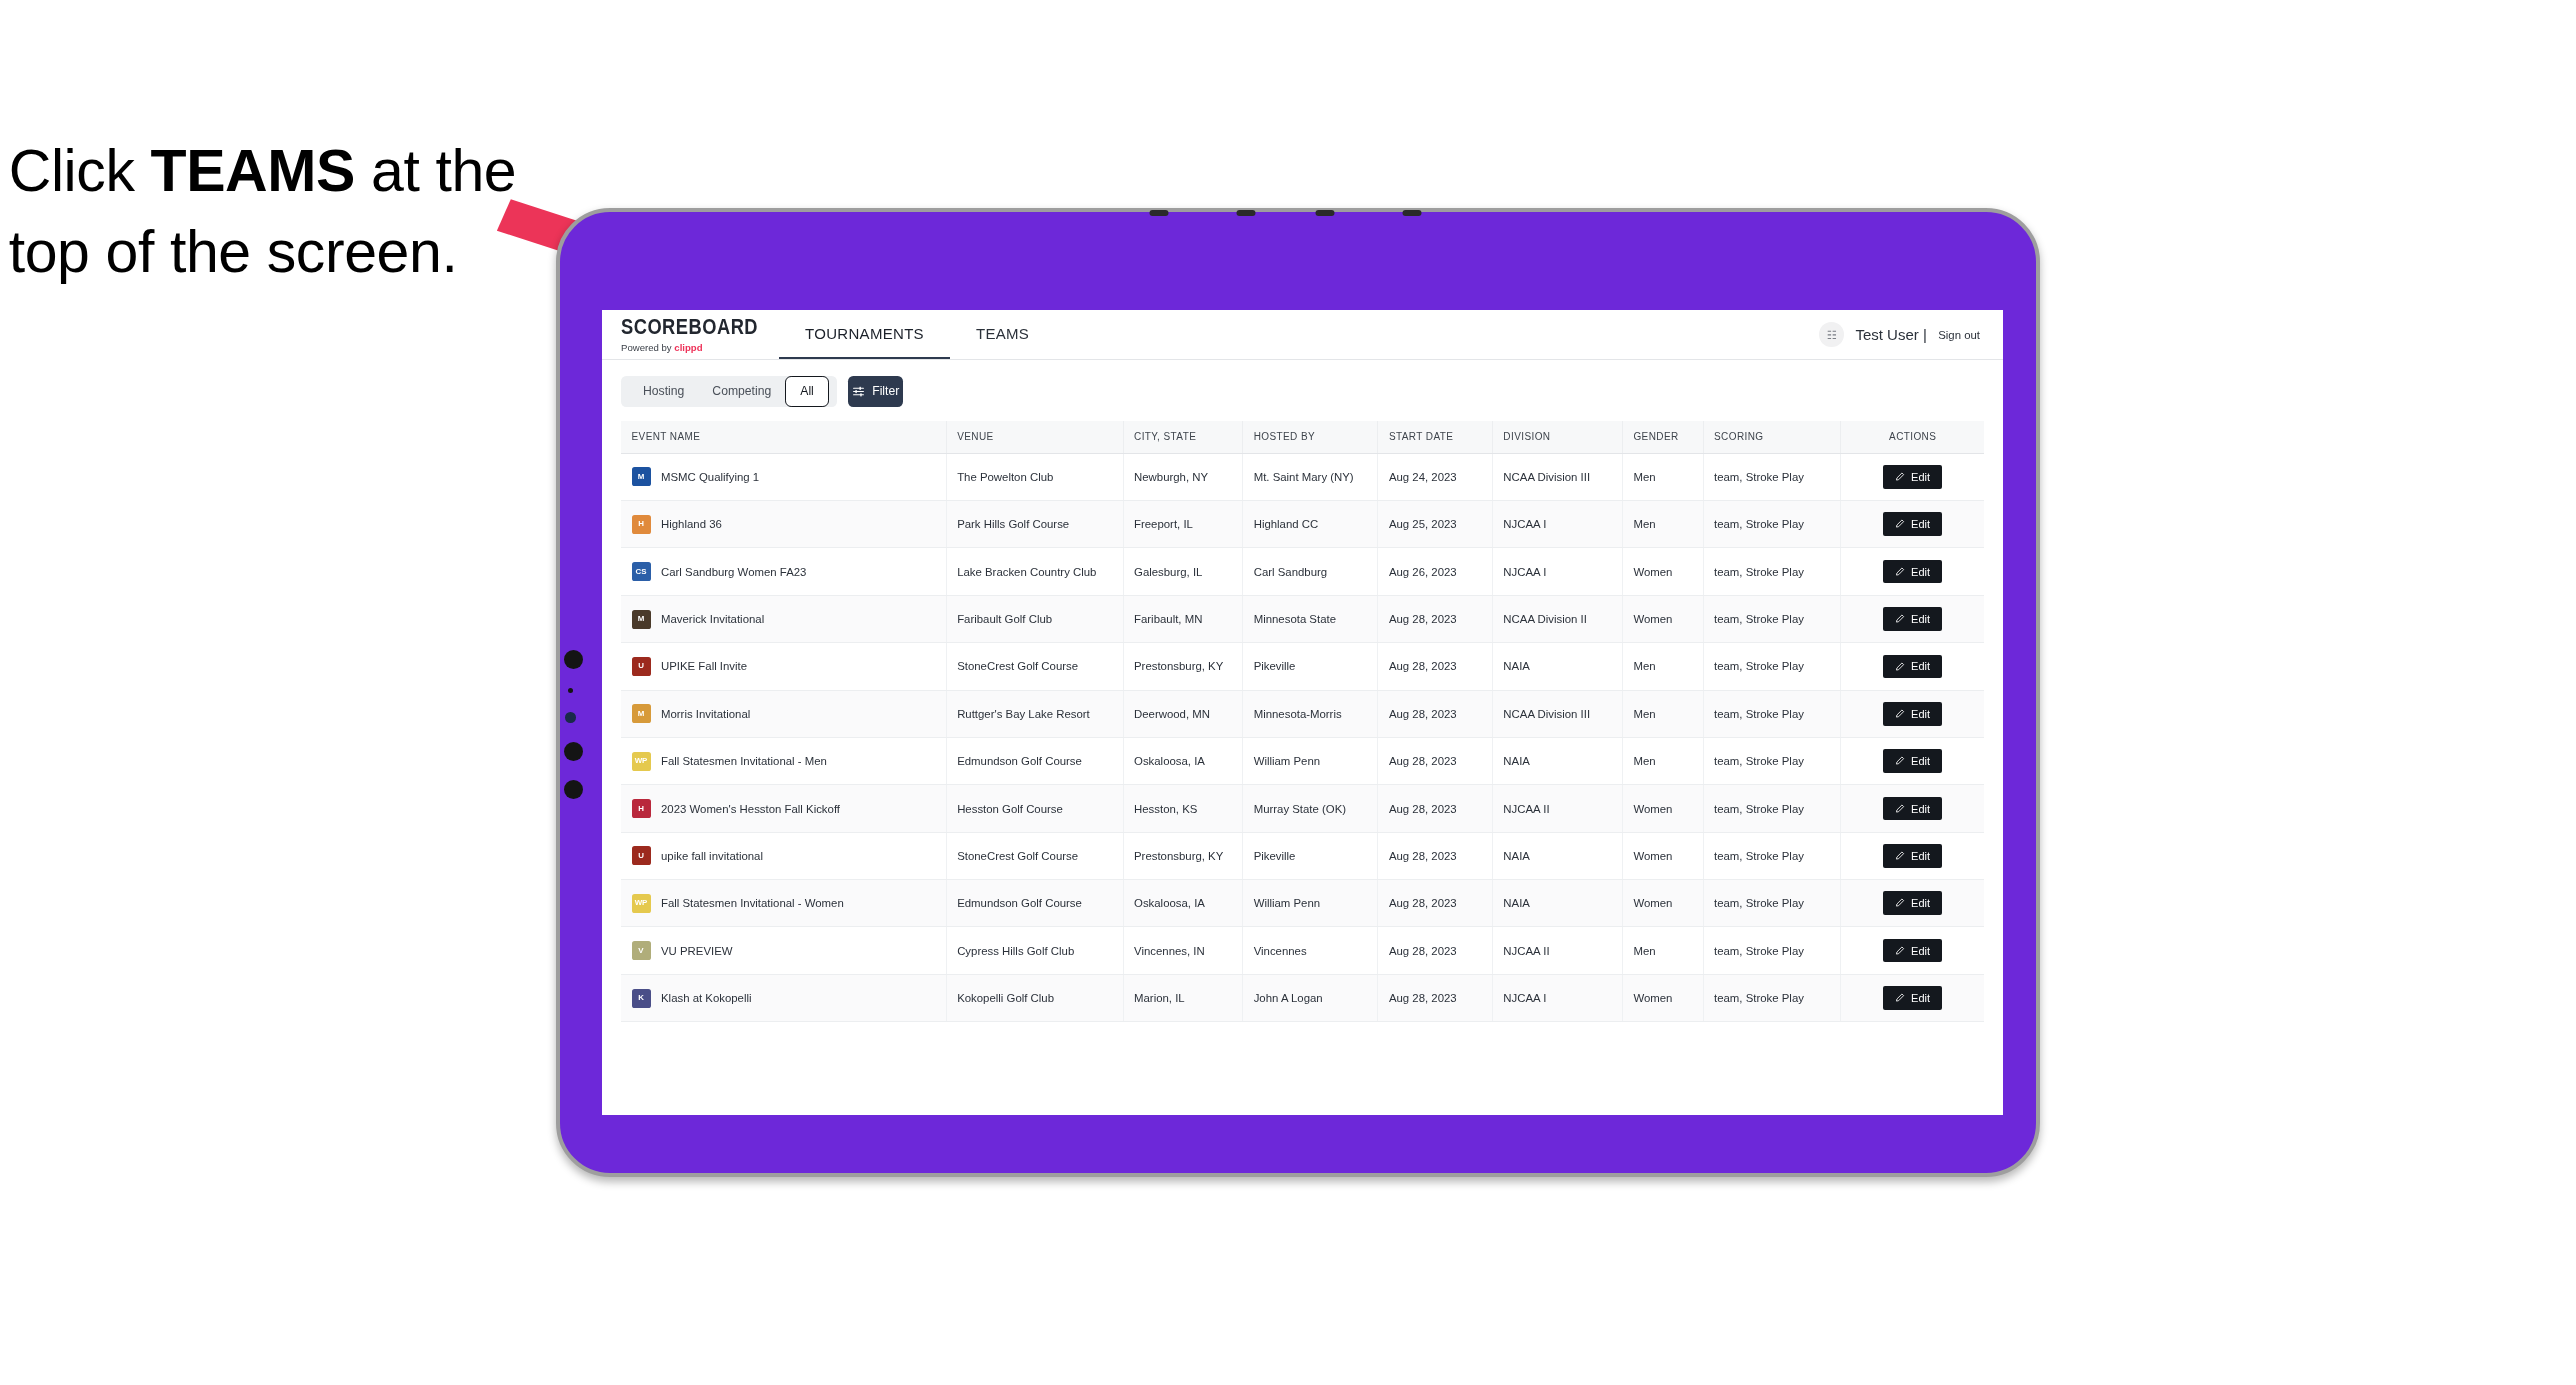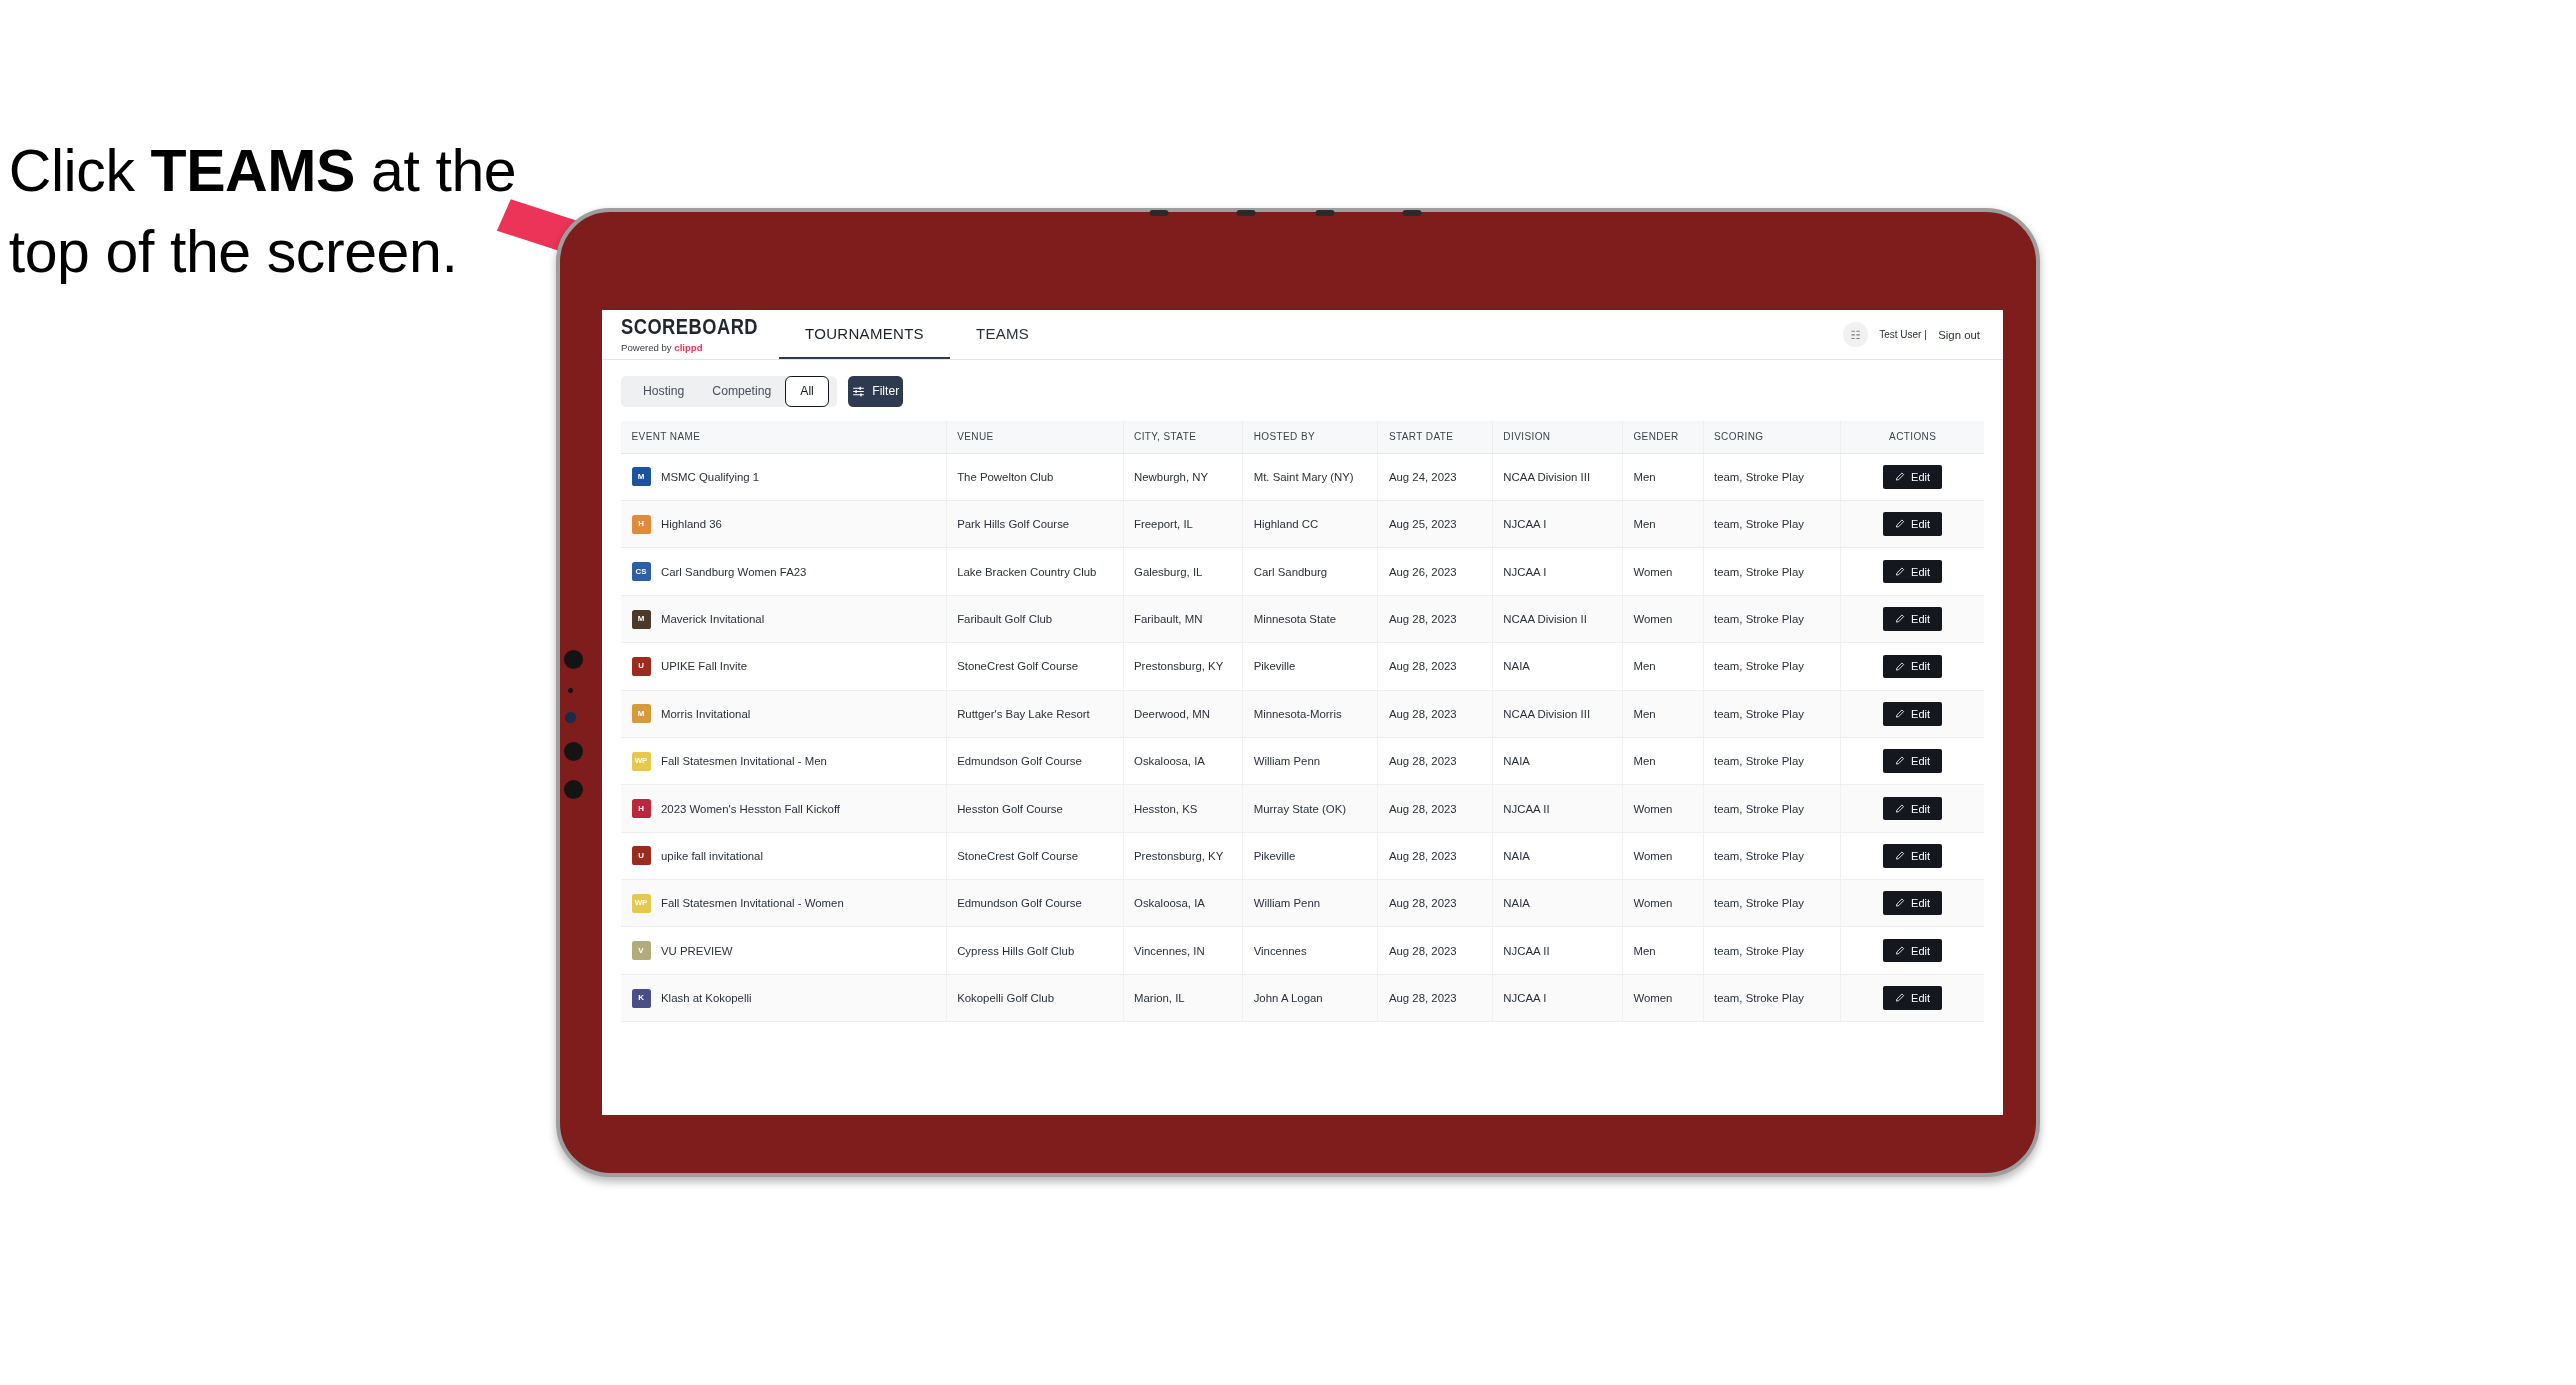--- a/index.html
+++ b/index.html
@@ -26,21 +26,21 @@
   .caption b { font-weight: 700; }
 
   
   .arrow-svg { position:absolute; left:0; top:0; width:2576px; height:1386px; pointer-events:none; }
 
   
   .tablet {
     position: absolute;
     left: 556px; top: 208px;
     width: 1484px; height: 969px;
-    background: #7f1d1d;
+    background: #6d28d9;
     border-radius: 54px;
     border: 4.4px solid #9e9e9e;
     box-shadow: 0 4.4px 8.7px rgba(0,0,0,.28);
   }
   .bezel-dots { position:absolute; left:3.5px; top:419px; width:14px; }
   .bezel-dots i { display:block; border-radius:50%; background:#141414; margin: 19px auto; }
   .dot-a { width:19px; height:19px; }
   .dot-b { width:5.2px;  height:5.2px; }
   .dot-c { width:10.5px; height:10.5px; background:#1a2a4a !important; }
   .top-sensors { position:absolute; top:-1.7px; left:50%; transform:translateX(-50%); width:367px; height:7.9px; }
@@ -79,21 +79,21 @@
     cursor:pointer; border-bottom: 2.6px solid transparent;
   }
   .navtab.active { border-bottom-color:#2e3a4f; color:#1b2029; }
 
   .appbar-right { margin-left:auto; display:flex; align-items:center; padding-right: 23px; gap: 11.4px; }
   .avatar {
     width: 24.5px; height: 24.5px; border-radius: 50%;
     background:#f1f1f2; display:flex; align-items:center; justify-content:center;
     color:#7b7f86; font-size: 11.4px;
   }
-  .userlabel { font-size: 10px; color:#2b313a; }
+  .userlabel { font-size: 15px; color:#2b313a; }
   .signout { font-size: 11.4px; color:#2b313a; cursor:pointer; }
 
   
   .content { background:#fff; padding: 0 0 0 0; }
   .toolbar { display:flex; align-items:center; padding: 15.7px 19px 14px 19px; }
 
   .segwrap { display:flex; align-items:center; }
   .seg {
     display:flex; align-items:center; background:#eef0f2;
     border-radius: 5.2px; height: 31px; padding: 8px; position:relative;

